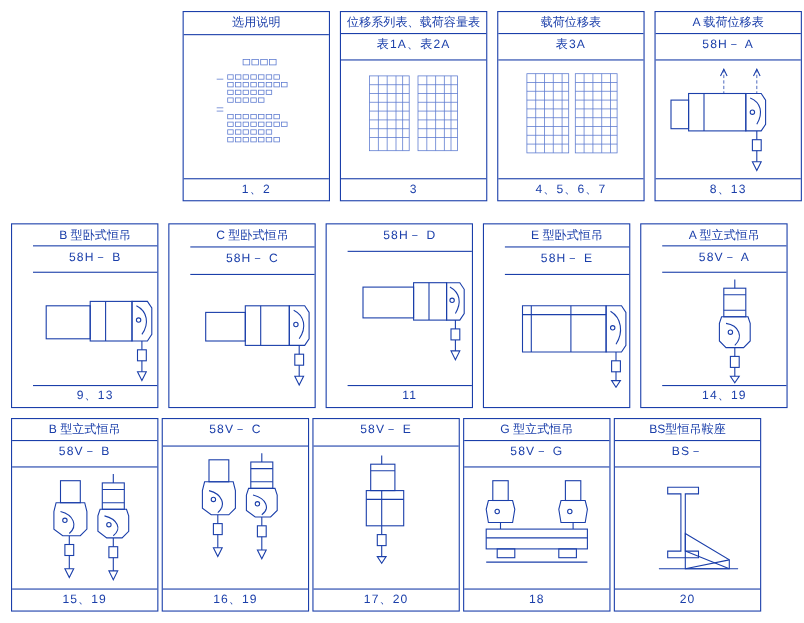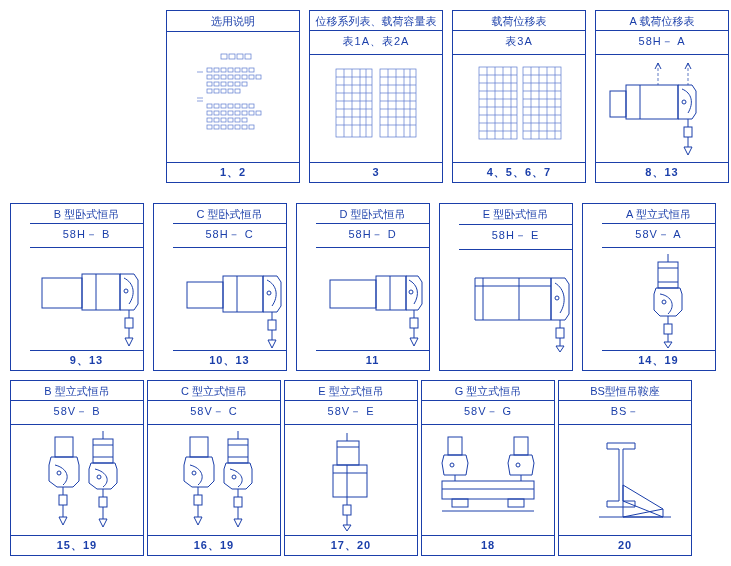--- a/index.html
+++ b/index.html
@@ -66,21 +66,20 @@
     position: relative;
     overflow: hidden;
   }
   .card-foot {
     border-top: 1px solid #1b3faa;
     text-align: center;
     font-size: 11px;
     line-height: 19px;
     height: 19px;
     letter-spacing: 1px;
-    font-weight: bold;
   }
   .card-body svg { display: block; }
 
   
   .ln { stroke: #1b3faa; stroke-width: 1; fill: none; }
   .ln-thin { stroke: #5b79cf; stroke-width: 0.7; fill: none; }
   .ln-dash { stroke: #1b3faa; stroke-width: 0.7; fill: none; stroke-dasharray: 3 2; }
 </style>
 </head>
 <body>
@@ -313,25 +312,23 @@
             <path d="M90 28 L104 28 L108 34 L108 58 L104 64 L90 64 Z"></path>
             <path d="M94 32 C 104 37, 106 48, 99 58"></path>
             <circle cx="96" cy="45" r="2"></circle>
             <line x1="99" y1="64" x2="99" y2="72"></line>
             <rect x="95" y="72" width="8" height="10"></rect>
             <line x1="99" y1="82" x2="99" y2="92"></line>
             <path d="M95 92 L103 92 L99 100 Z"></path>
           </g>
         </svg>
       </div>
-      <div class="card-foot">10、13</div>
     </div>
 
     <div class="card card-w card-h2">
-      <div class="card-title">D 型卧式恒吊</div>
       <div class="card-sub">58H－ D</div>
       <div class="card-body">
         <svg width="132" height="108" viewBox="0 0 132 108">
           <g class="ln">
             <rect x="14" y="32" width="46" height="28"></rect>
             <rect x="60" y="28" width="30" height="34"></rect>
             <line x1="74" y1="28" x2="74" y2="62"></line>
             <path d="M90 28 L102 28 L106 34 L106 56 L102 62 L90 62 Z"></path>
             <path d="M93 32 C 102 37, 104 46, 98 56"></path>
             <circle cx="95" cy="44" r="2"></circle>
@@ -420,21 +417,20 @@
             <rect x="88" y="72" width="8" height="10"></rect>
             <line x1="92" y1="82" x2="92" y2="94"></line>
             <path d="M88 94 L96 94 L92 102 Z"></path>
           </g>
         </svg>
       </div>
       <div class="card-foot">15、19</div>
     </div>
 
     <div class="card card-w card-h3">
-      <div class="card-title">C 型立式恒吊</div>
       <div class="card-sub">58V－ C</div>
       <div class="card-body">
         <svg width="132" height="116" viewBox="0 0 132 116">
           <g class="ln">
             <rect x="42" y="12" width="18" height="20"></rect>
             <path d="M38 32 L64 32 L66 40 L66 56 L60 62 L44 62 L36 56 L36 40 Z"></path>
             <path d="M42 40 C 54 43, 58 53, 50 60"></path>
             <circle cx="46" cy="48" r="2"></circle>
             <line x1="50" y1="62" x2="50" y2="70"></line>
             <rect x="46" y="70" width="8" height="10"></rect>
@@ -452,21 +448,20 @@
             <rect x="86" y="72" width="8" height="10"></rect>
             <line x1="90" y1="82" x2="90" y2="94"></line>
             <path d="M86 94 L94 94 L90 102 Z"></path>
           </g>
         </svg>
       </div>
       <div class="card-foot">16、19</div>
     </div>
 
     <div class="card card-w card-h3">
-      <div class="card-title">E 型立式恒吊</div>
       <div class="card-sub">58V－ E</div>
       <div class="card-body">
         <svg width="132" height="116" viewBox="0 0 132 116">
           <g class="ln">
             <line x1="62" y1="8" x2="62" y2="16"></line>
             <rect x="52" y="16" width="22" height="24"></rect>
             <line x1="52" y1="22" x2="74" y2="22"></line>
             <rect x="48" y="40" width="34" height="32"></rect>
             <line x1="48" y1="48" x2="82" y2="48"></line>
             <line x1="62" y1="40" x2="62" y2="72"></line>

